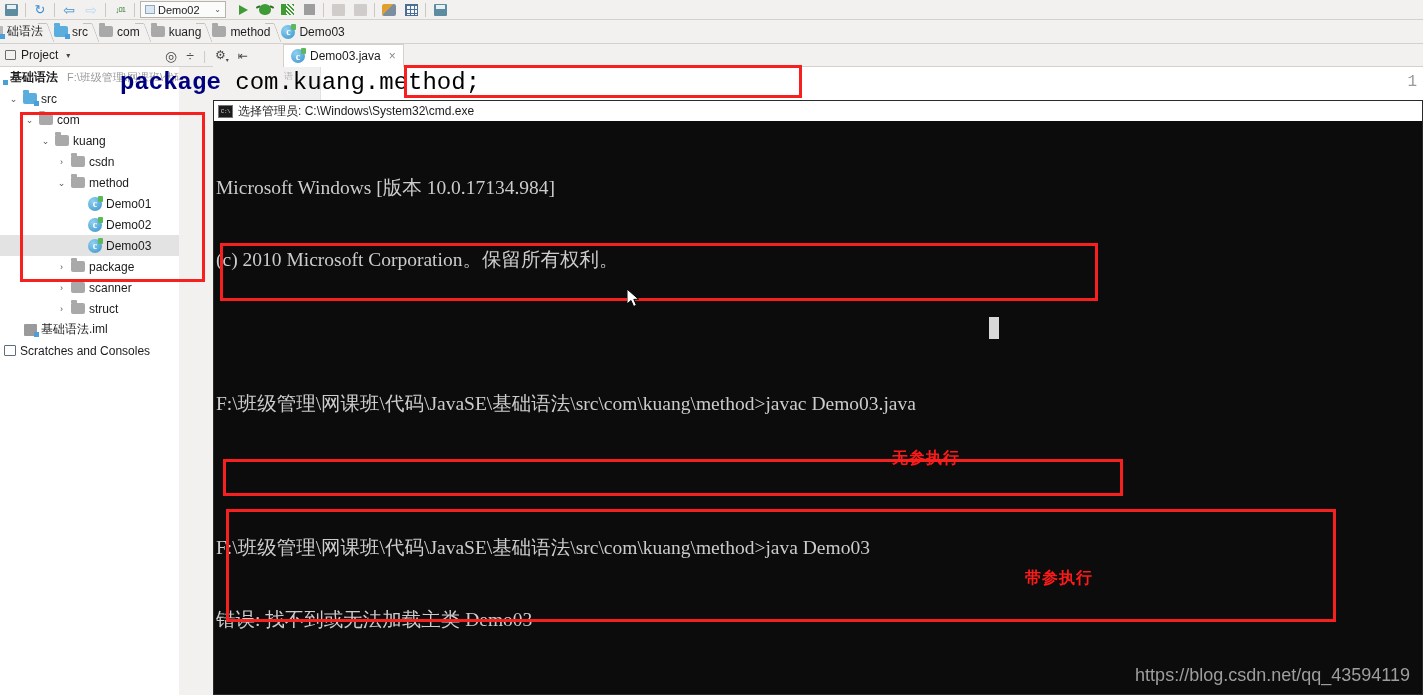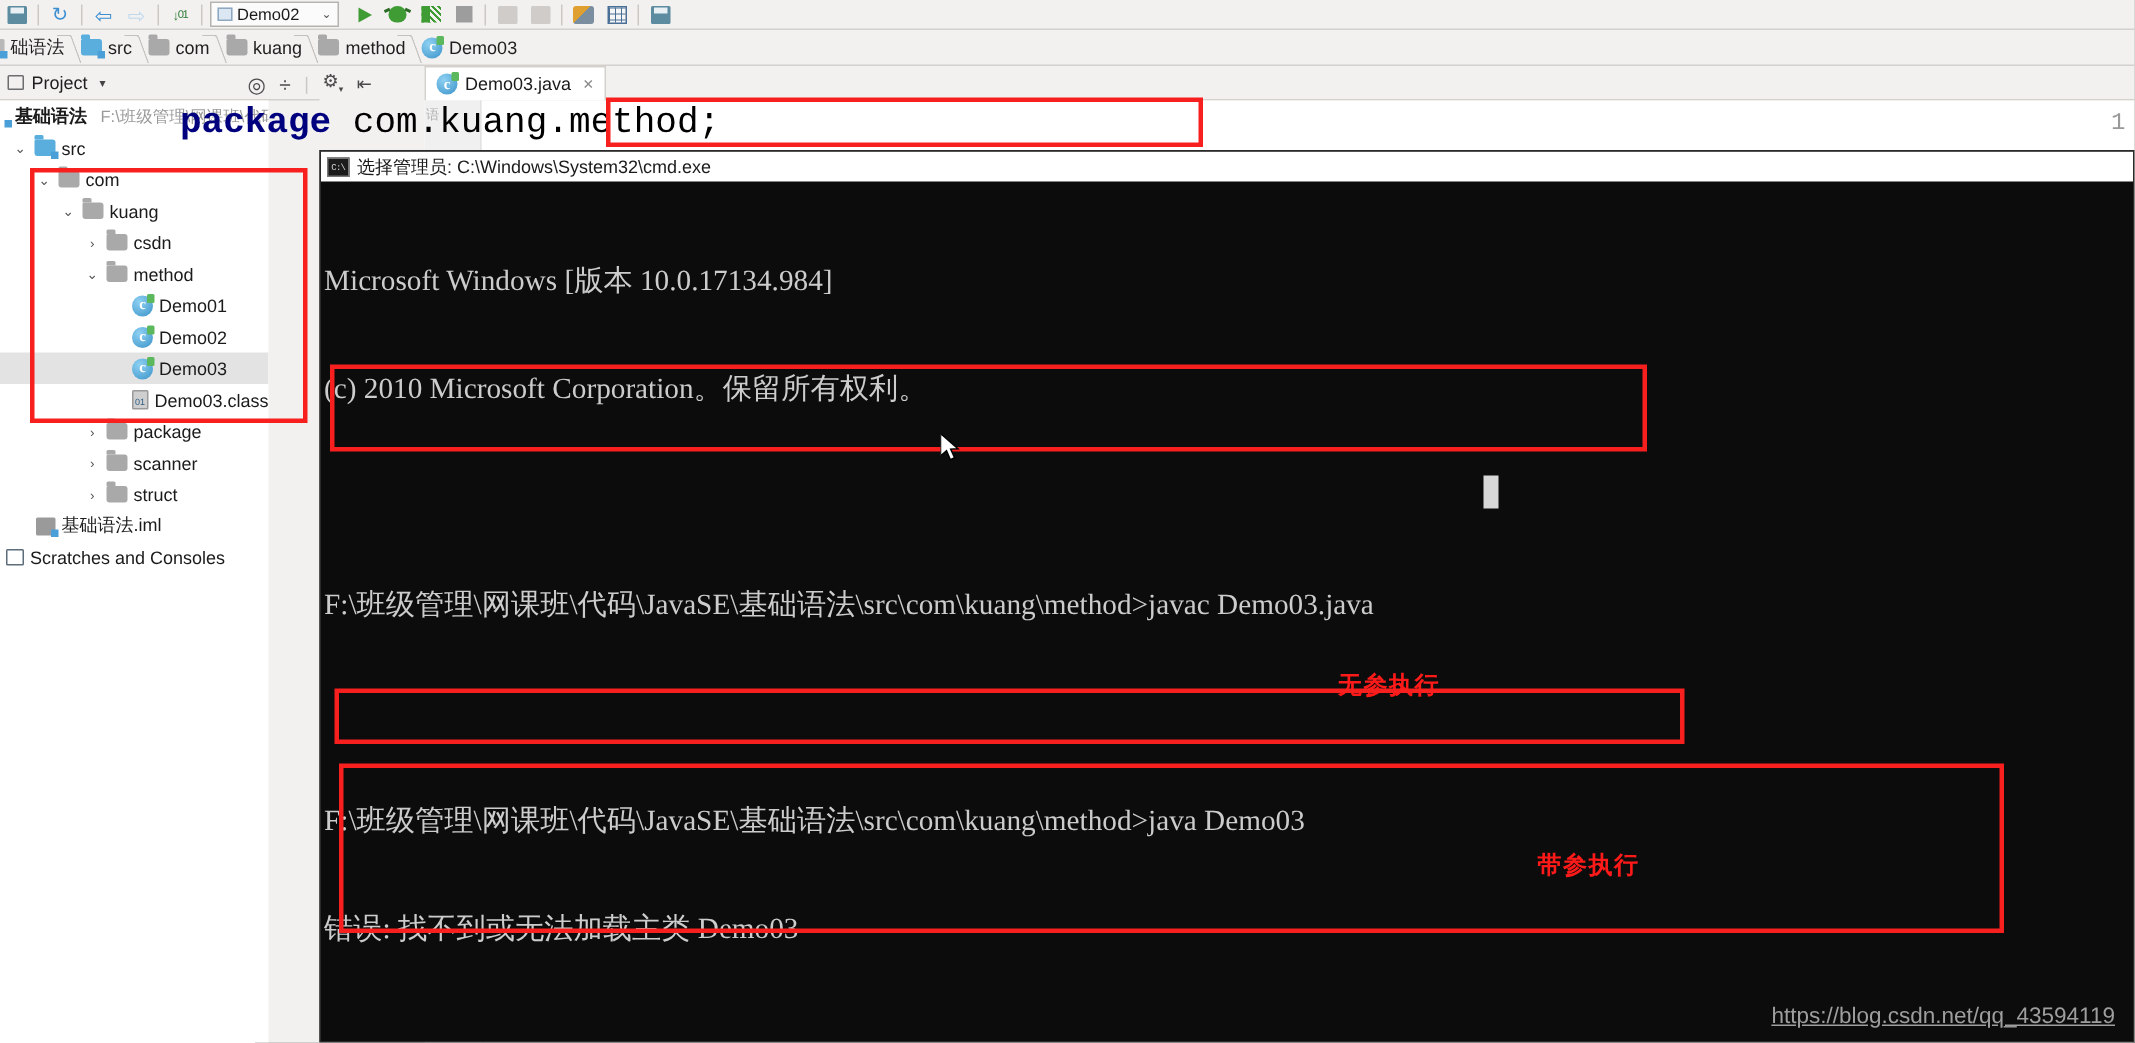--- a/index.html
+++ b/index.html
@@ -279,23 +279,22 @@
     position: absolute; left: 775px; top: 196px;
     width: 10px; height: 22px; background: #d8d8d8;
   }
   .mousecur {
     position: absolute; left: 627px; top: 289px;
     width: 0; height: 0;
   }
   .mousecur svg { position: absolute; left: 0; top: 0; }
   .watermark {
     position: absolute; right: 12px; bottom: 8px;
-    color: #9e9e9e; font-size: 15px;
+    color: #9e9e9e; font-size: 18px;
     font-family: "Liberation Sans", sans-serif;
-    text-decoration: underline;
   }
 
   
   .rbox {
     position: absolute;
     border: 3px solid #f81f1f;
     pointer-events: none;
   }
 </style>
 </head>
@@ -445,24 +444,20 @@
     <div class="trow" style="padding-left:88px;">
       <span class="class-ico">c</span>
       <span>Demo02</span>
     </div>
 
     <div class="trow sel" style="padding-left:88px;">
       <span class="class-ico">c</span>
       <span>Demo03</span>
     </div>
 
-    <div class="trow" style="padding-left:88px;">
-      <span class="classfile-ico">01</span>
-      <span>Demo03.class</span>
-    </div>
 
     <div class="trow" style="padding-left:56px;">
       <span class="caret">›</span>
       <span class="folder-ico"></span>
       <span>package</span>
     </div>
 
     <div class="trow" style="padding-left:56px;">
       <span class="caret">›</span>
       <span class="folder-ico"></span>

